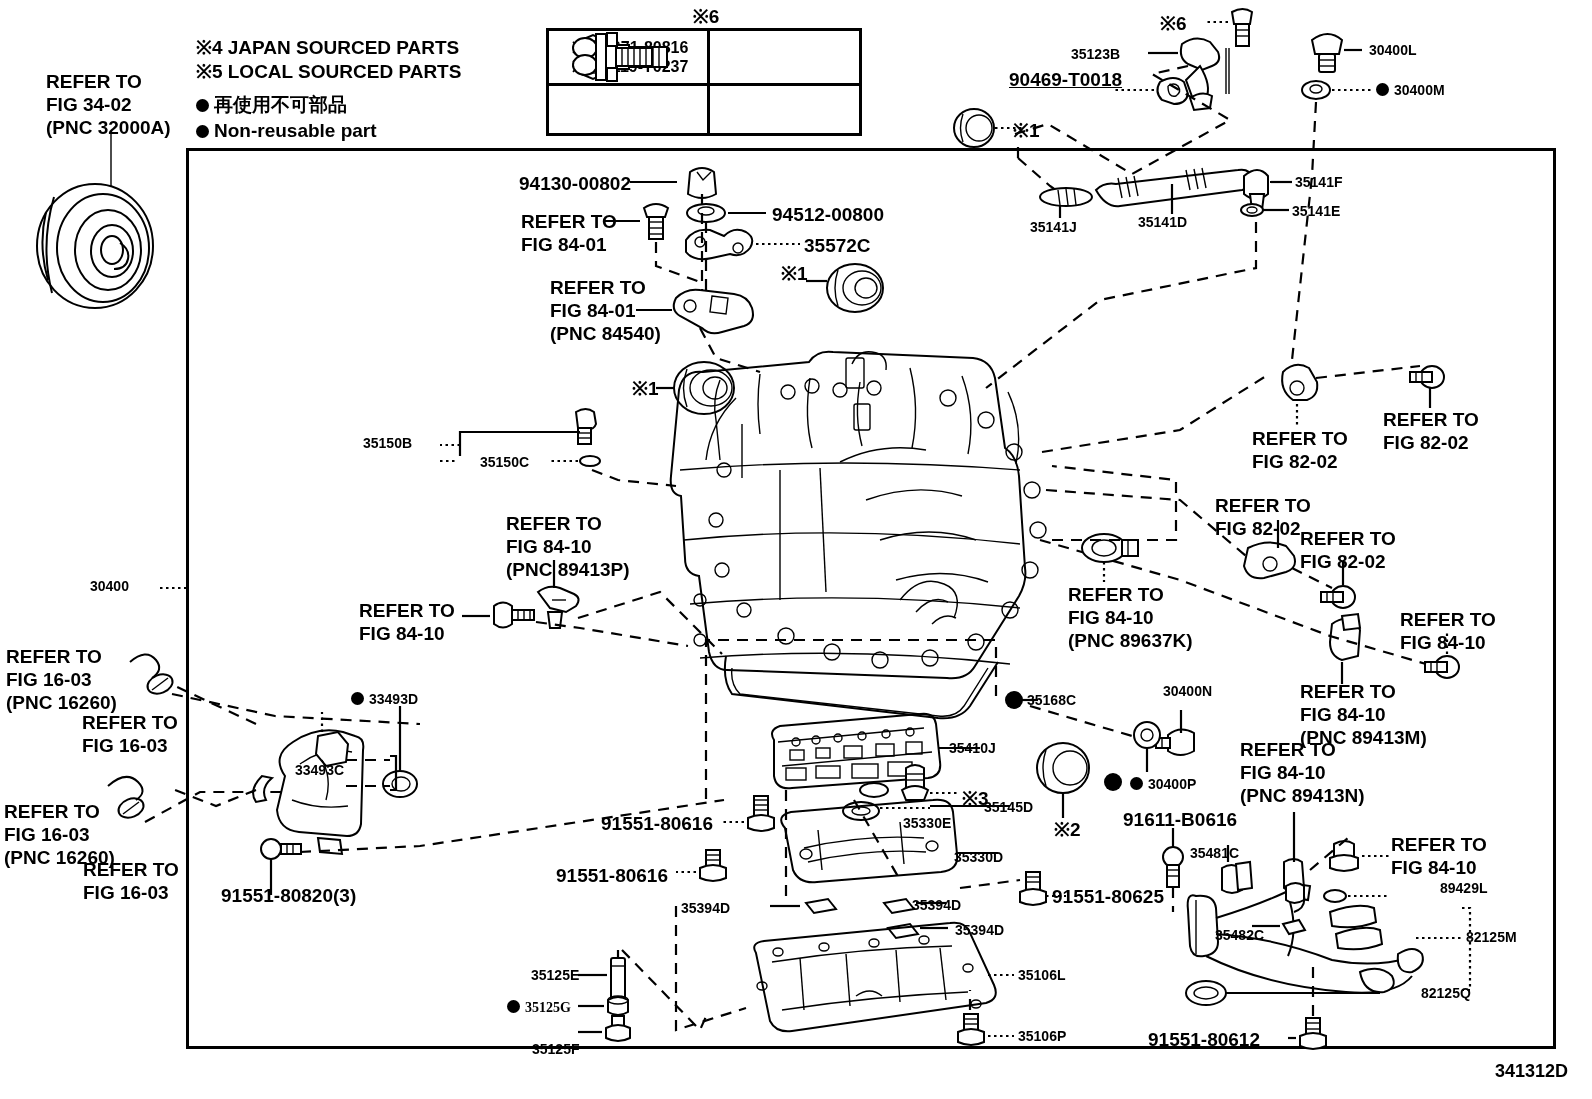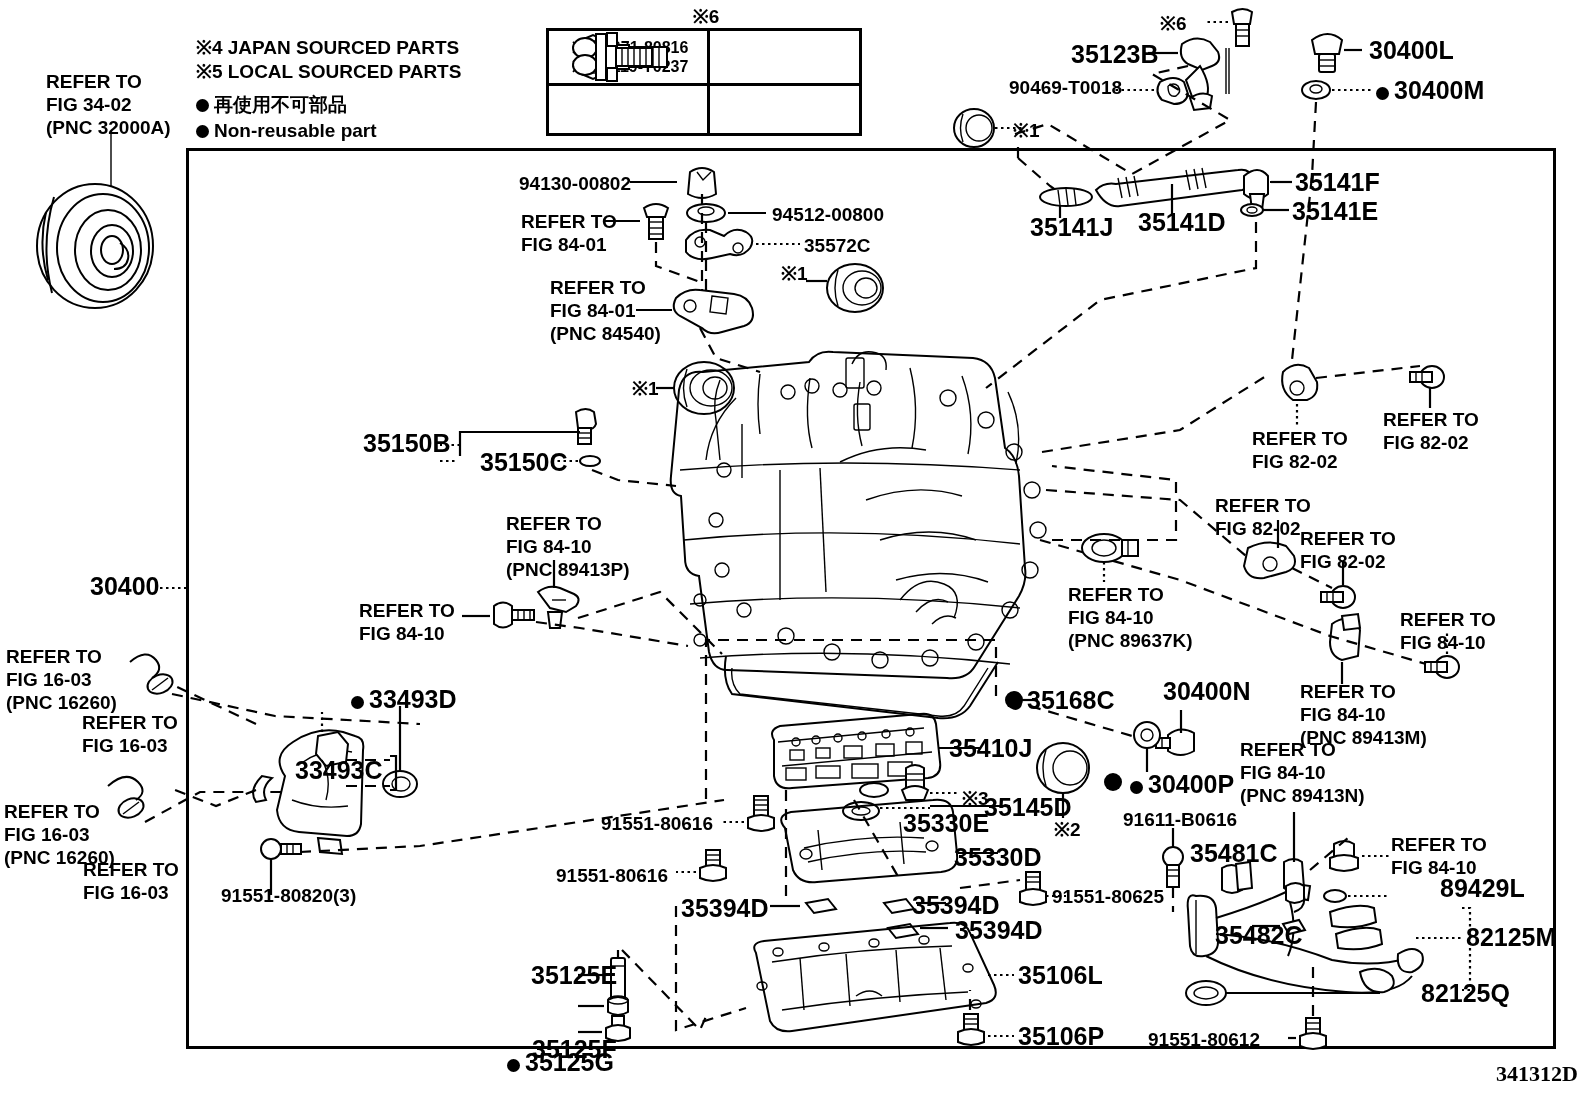--- a/index.html
+++ b/index.html
@@ -13,21 +13,21 @@
   .lbl{
     position:absolute;
     font-family:"Liberation Sans", sans-serif;
     font-weight:bold;
     font-size:19px;
     line-height:23px;
     white-space:pre;
     letter-spacing:0px;
     color:#000;
   }
-  .lbl.big{font-size:25px;line-height:25px;}
+  .lbl.big{font-size:14px;line-height:25px;}
   .lbl.c{text-align:center;}
   
   #frame{
     position:absolute;left:186px;top:148px;width:1370px;height:901px;
     border:3px solid #000;box-sizing:border-box;
   }
   
   #note-table{
     position:absolute;left:546px;top:28px;width:316px;height:108px;
     border:3px solid #000;box-sizing:border-box;display:flex;flex-direction:column;
@@ -40,21 +40,21 @@
   .bullet{display:inline-block;width:13px;height:13px;border-radius:50%;background:#000;vertical-align:-1px;margin-right:5px;}
   svg{position:absolute;left:0;top:0;}
   .ln{stroke:#000;fill:none;}
   .solid{stroke-width:2.2;}
   .dot{stroke-width:2.2;stroke-dasharray:2.5 3.5;}
   .dash{stroke-width:2.2;stroke-dasharray:11 8;}
   .part{fill:none;stroke:#000;stroke-width:2;}
   .partf{fill:#fff;stroke:#000;stroke-width:2;}
   .thin{fill:none;stroke:#000;stroke-width:1.4;}
   .dotfill{fill:#000;}
-  #drawno{position:absolute;right:14px;top:1061px;font-size:22px;font-weight:bold;font-family:Liberation Serif, serif;}
+  #drawno{position:absolute;right:24px;top:1061px;font-size:18px;font-weight:bold;}
 </style>
 </head>
 <body>
 
 <div id="root">
 
   <div class="lbl" style="left:196px;top:36px;">※4 JAPAN SOURCED PARTS</div>
   <div class="lbl" style="left:196px;top:60px;">※5 LOCAL SOURCED PARTS</div>
   <div class="lbl" style="left:196px;top:93px;"><span class="bullet"></span><span>再使用不可部品</span></div>
   <div class="lbl" style="left:196px;top:119px;"><span class="bullet"></span><span>Non-reusable part</span></div>
@@ -719,21 +719,21 @@
 (PNC 89413P)</div>
   <div class="lbl" style="left:359px;top:599px;">REFER TO
 FIG 84-10</div>
 
   <div class="lbl big" style="left:295px;top:714px;margin-top:44px;">33493C</div>
   <div class="lbl big" style="left:371px;top:687px;"><span class="bullet" style="margin-left:-20px;"></span><span>33493D</span></div>
   <div class="lbl" style="left:221px;top:884px;">91551-80820(3)</div>
 
   <div class="lbl" style="left:1160px;top:12px;">※6</div>
   <div class="lbl big" style="left:1071px;top:42px;">35123B</div>
-  <div class="lbl" style="left:1009px;top:76px;">90469-T0018</div>
+  <div class="lbl" style="left:1009px;top:68px;text-decoration:underline;">90469-T0018</div>
   <div class="lbl big" style="left:1369px;top:38px;">30400L</div>
   <div class="lbl big" style="left:1396px;top:78px;"><span class="bullet" style="margin-left:-20px;"></span><span>30400M</span></div>
 
   <div class="lbl big" style="left:1295px;top:170px;">35141F</div>
   <div class="lbl big" style="left:1292px;top:199px;">35141E</div>
   <div class="lbl big" style="left:1030px;top:215px;">35141J</div>
   <div class="lbl big" style="left:1138px;top:210px;">35141D</div>
 
   <div class="lbl" style="left:1383px;top:408px;">REFER TO
 FIG 82-02</div>
@@ -770,21 +770,21 @@
 
   <div class="lbl" style="left:601px;top:812px;">91551-80616</div>
   <div class="lbl" style="left:556px;top:864px;">91551-80616</div>
   <div class="lbl" style="left:1052px;top:885px;">91551-80625</div>
 
   <div class="lbl big" style="left:681px;top:896px;">35394D</div>
   <div class="lbl big" style="left:912px;top:893px;">35394D</div>
   <div class="lbl big" style="left:955px;top:918px;">35394D</div>
 
   <div class="lbl big" style="left:531px;top:963px;">35125E</div>
-  <div class="lbl big" style="left:527px;top:1050px;"><span class="bullet" style="margin-left:-20px;"></span><span>35125G</span></div>
+  <div class="lbl big" style="left:527px;top:995px;font-family:Liberation Serif, serif;"><span class="bullet" style="margin-left:-20px;"></span><span>35125G</span></div>
   <div class="lbl big" style="left:532px;top:1021px;margin-top:16px;">35125F</div>
 
   <div class="lbl big" style="left:1018px;top:963px;">35106L</div>
   <div class="lbl big" style="left:1018px;top:1024px;">35106P</div>
 
   <div class="lbl" style="left:1123px;top:808px;">91611-B0616</div>
   <div class="lbl big" style="left:1190px;top:841px;">35481C</div>
   <div class="lbl big" style="left:1215px;top:923px;">35482C</div>
   <div class="lbl big" style="left:1440px;top:876px;">89429L</div>
   <div class="lbl big" style="left:1466px;top:925px;">82125M</div>

